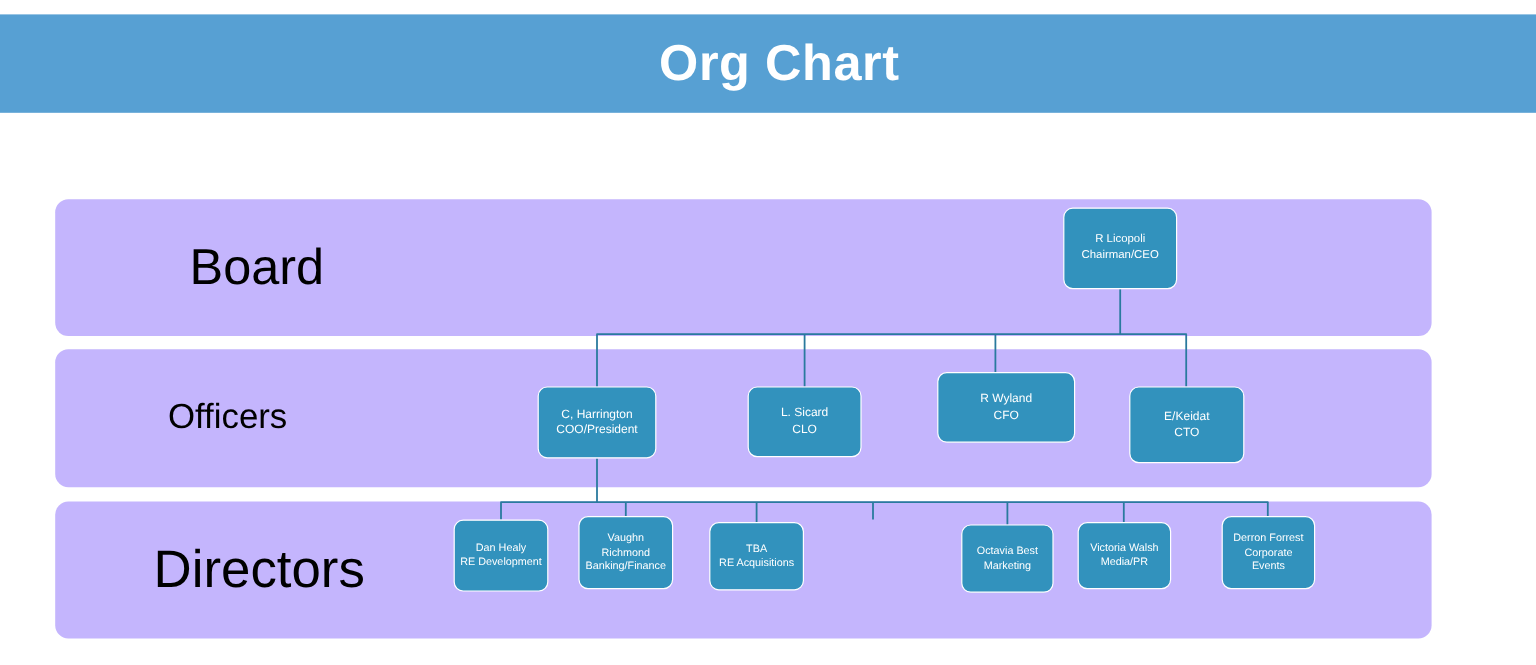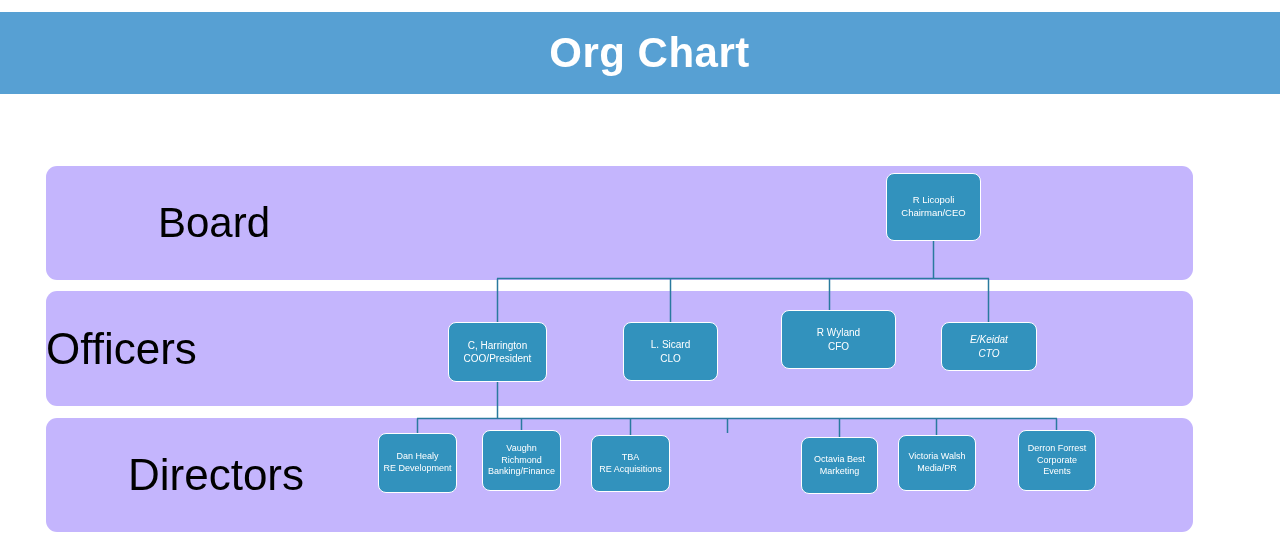--- a/index.html
+++ b/index.html
@@ -51,21 +51,21 @@
     color: #000000;
     font-weight: normal;
     line-height: 1;
     white-space: nowrap;
   }
   #tier-band-board   { top: 72px;  height: 114px; }
   #tier-band-officers{ top: 197px; height: 115px; }
   #tier-band-directors{top: 324px; height: 114px; }
 
   #tier-band-board   .tier-label { margin-left: 112px; font-size: 42px; }
-  #tier-band-officers .tier-label{ font-size: 44px; }
+  #tier-band-officers .tier-label{ margin-left:  94px; font-size: 29px; }
   #tier-band-directors .tier-label{margin-left:  82px; font-size: 44px; }
 
   
   #connector-layer {
     position: absolute;
     left: 0; top: 0;
     width: 1280px; height: 460px;
     pointer-events: none;
   }
   #connector-layer line { stroke: #2a7a9e; stroke-width: 1.5; }
@@ -147,21 +147,21 @@
   <div class="node-box tier-officer" style="left:448px; top:228px; width:99px; height:60px;">
     <span class="node-name">C, Harrington</span>
     <span class="node-role">COO/President</span>
   </div>
 
   <div class="node-box tier-officer" style="left:781px; top:216px; width:115px; height:59px;">
     <span class="node-name">R Wyland</span>
     <span class="node-role">CFO</span>
   </div>
 
-  <div class="node-box tier-officer" style="left:941px; top:228px; width:96px; height:49px;font-style:italic;">
+  <div class="node-box tier-officer" style="left:941px; top:228px; width:96px; height:64px;">
     <span class="node-name">E/Keidat</span>
     <span class="node-role">CTO</span>
   </div>
 
   <div class="node-box tier-director" style="left:378px; top:339px; width:79px; height:60px;">
     <span class="node-name">Dan Healy</span>
     <span class="node-role">RE Development</span>
   </div>
 
   <div class="node-box tier-director" style="left:482px; top:336px; width:79px; height:61px;text-align:center;">

